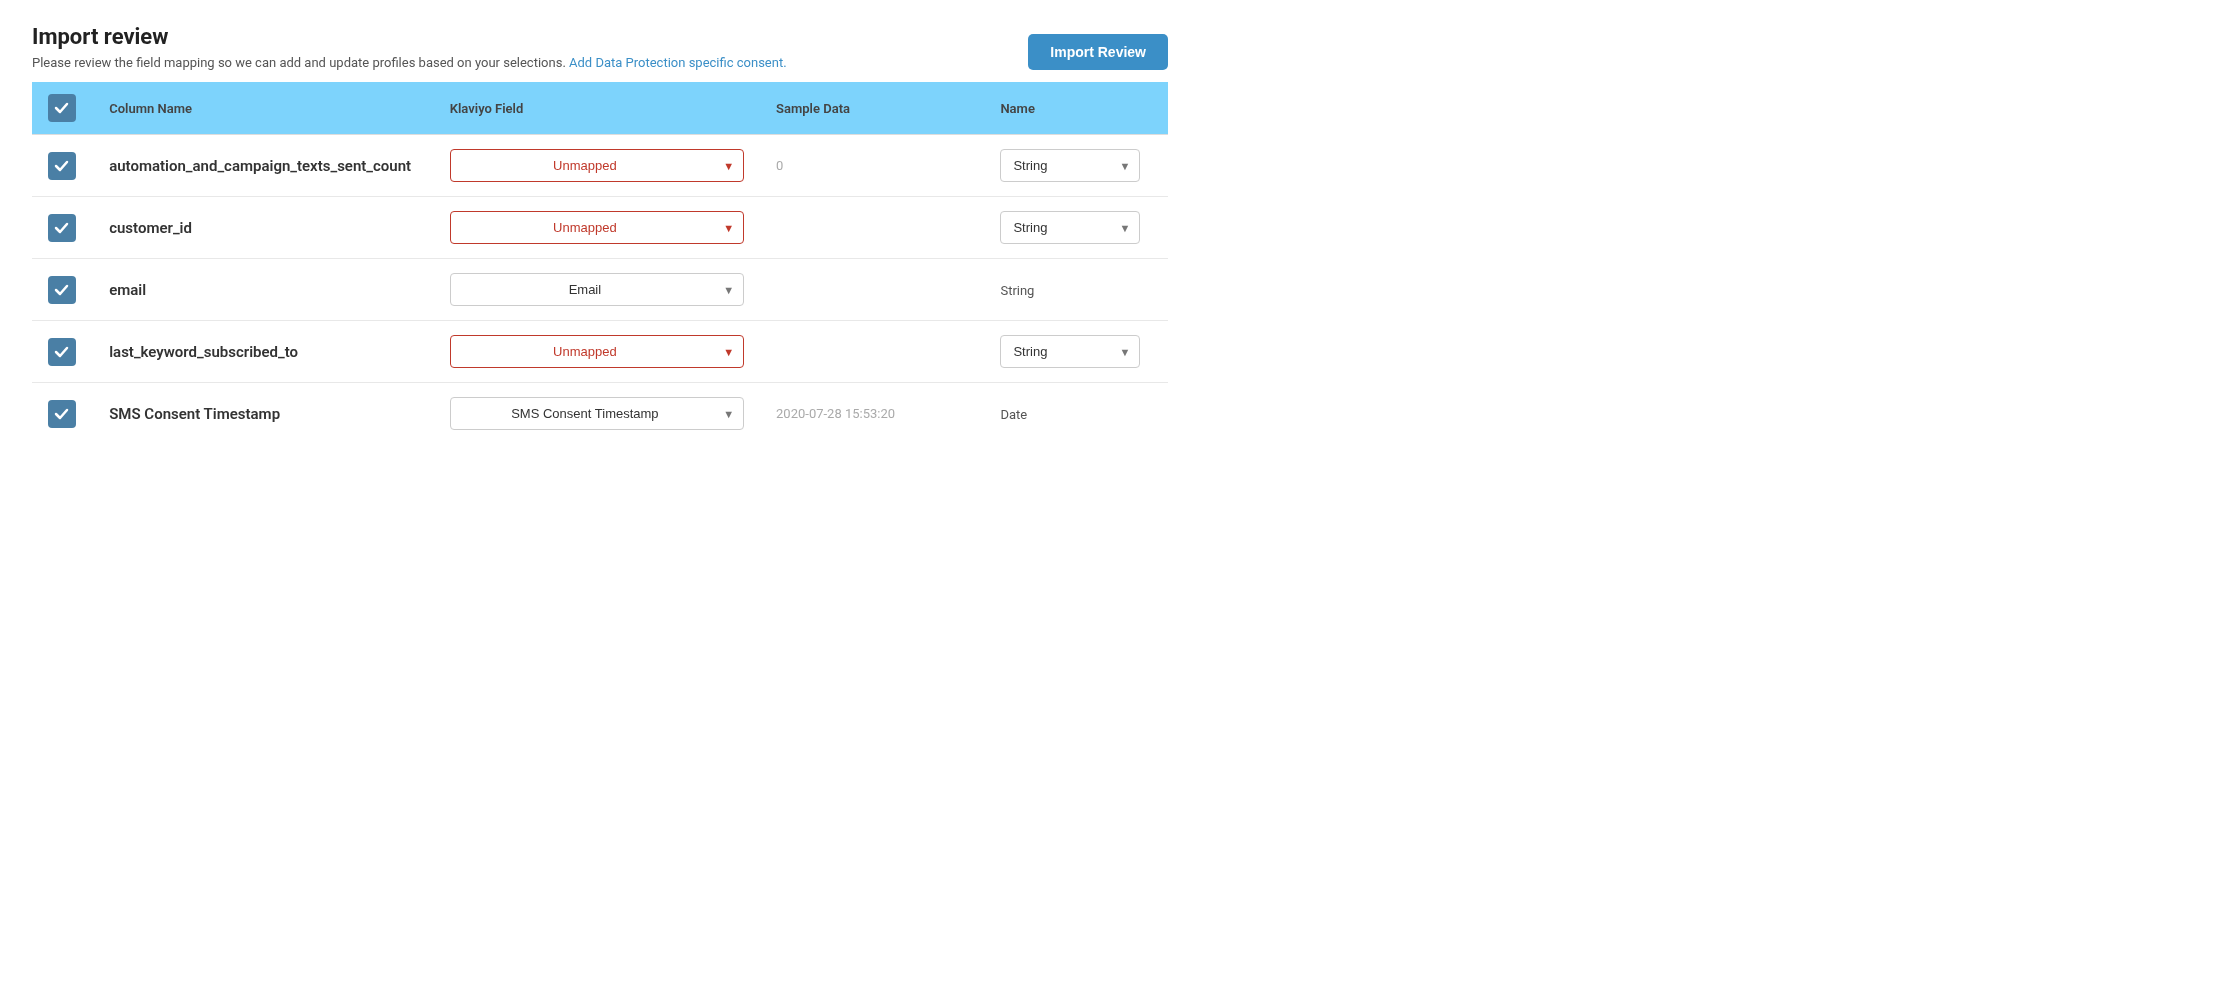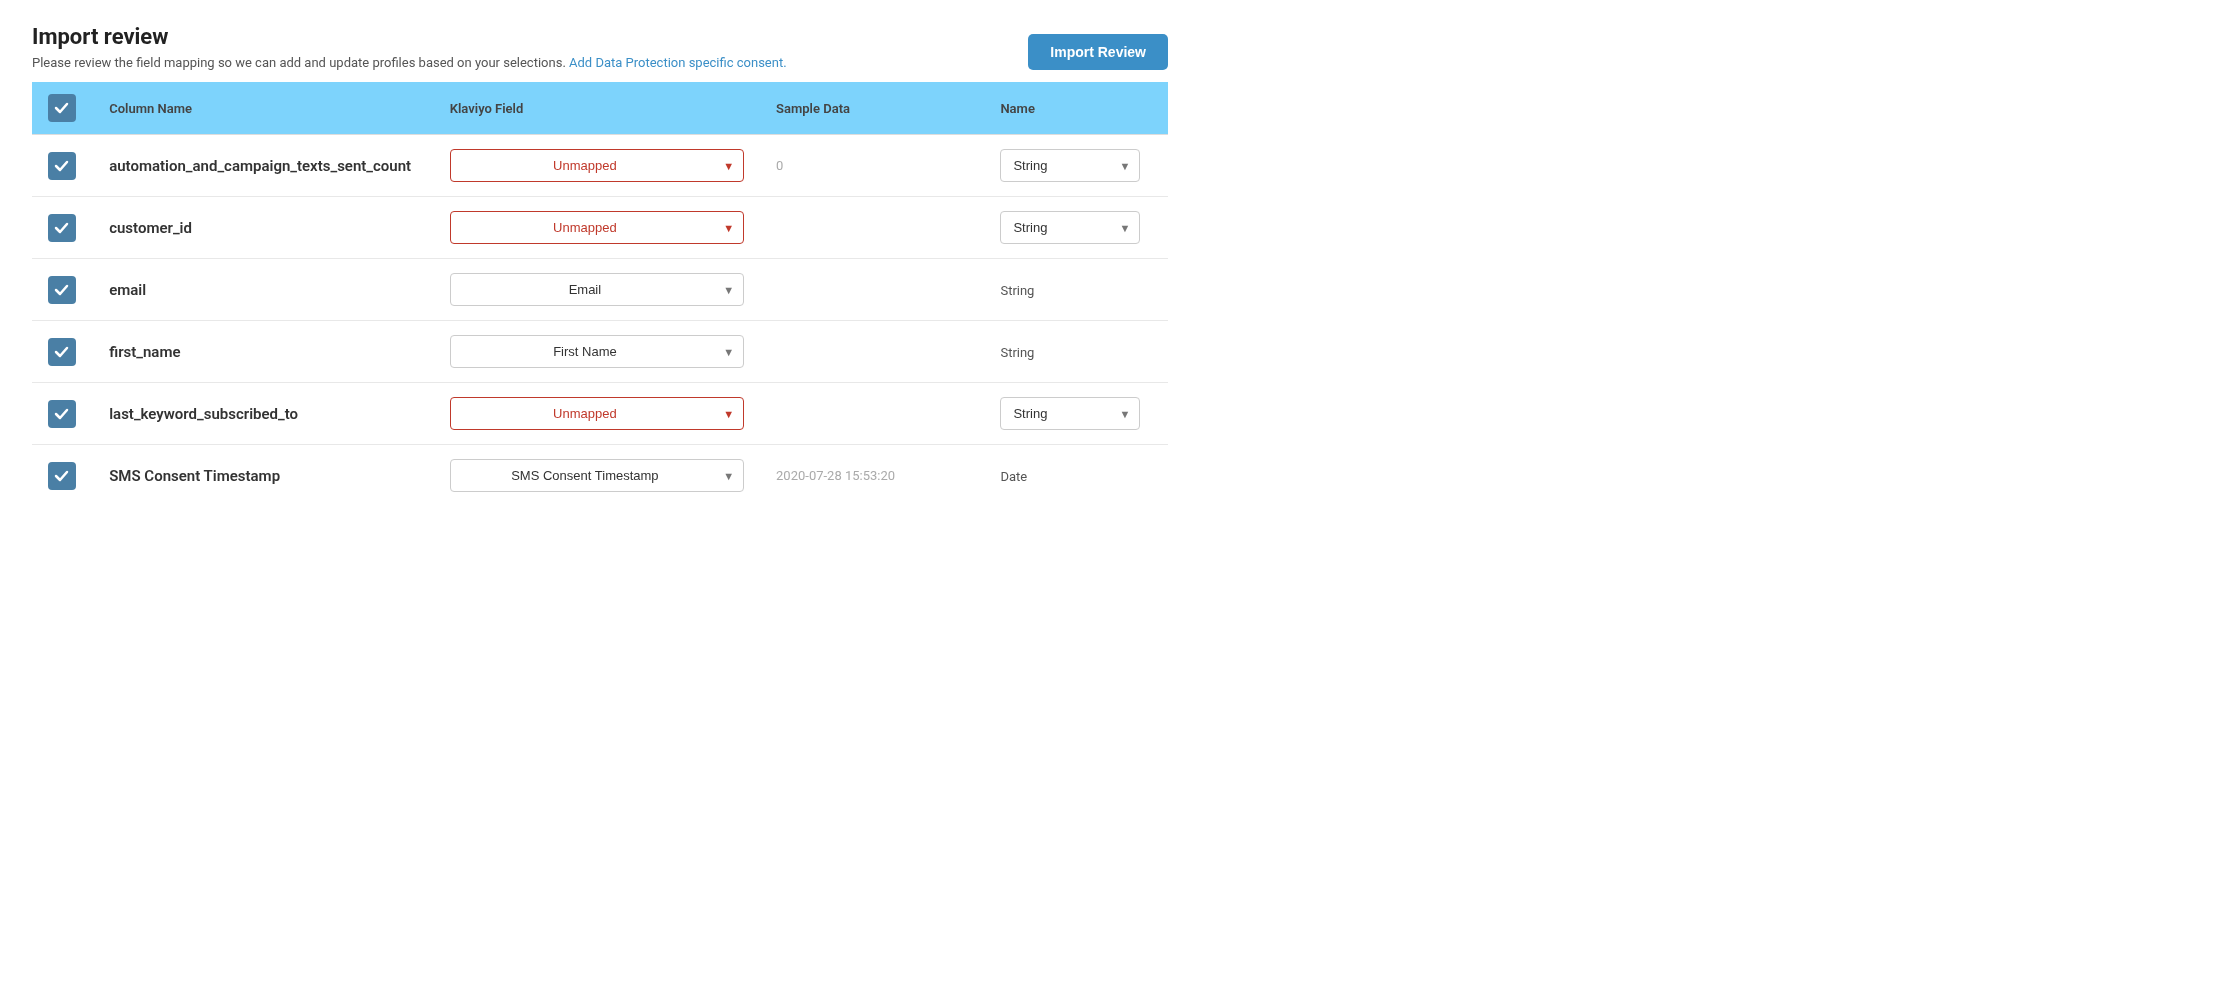--- a/index.html
+++ b/index.html
@@ -279,39 +279,20 @@
           <td class="type-cell"><span class="type-text">String</span></td>
         </tr>
         <tr>
           <td class="checkbox-cell">
       <div class="checkbox-wrapper">
         <svg viewBox="0 0 16 16" fill="none">
           <polyline points="2,8 6,12 13,4" stroke="white" stroke-width="2.5" stroke-linecap="round" stroke-linejoin="round"></polyline>
         </svg>
       </div>
           </td>
-          <td class="col-name-cell">first_name</td>
-          <td class="klaviyo-cell">
-      <div class="select-wrapper">
-        <select>
-          <option>First Name</option>
-        </select>
-        <span class="chevron">▼</span>
-      </div></td>
-          <td class="sample-cell"></td>
-          <td class="type-cell"><span class="type-text">String</span></td>
-        </tr>
-        <tr>
-          <td class="checkbox-cell">
-      <div class="checkbox-wrapper">
-        <svg viewBox="0 0 16 16" fill="none">
-          <polyline points="2,8 6,12 13,4" stroke="white" stroke-width="2.5" stroke-linecap="round" stroke-linejoin="round"></polyline>
-        </svg>
-      </div>
-          </td>
           <td class="col-name-cell">last_keyword_subscribed_to</td>
           <td class="klaviyo-cell">
       <div class="select-wrapper unmapped">
         <select>
           <option>Unmapped</option>
         </select>
         <span class="chevron">▼</span>
       </div></td>
           <td class="sample-cell"></td>
           <td class="type-cell">

